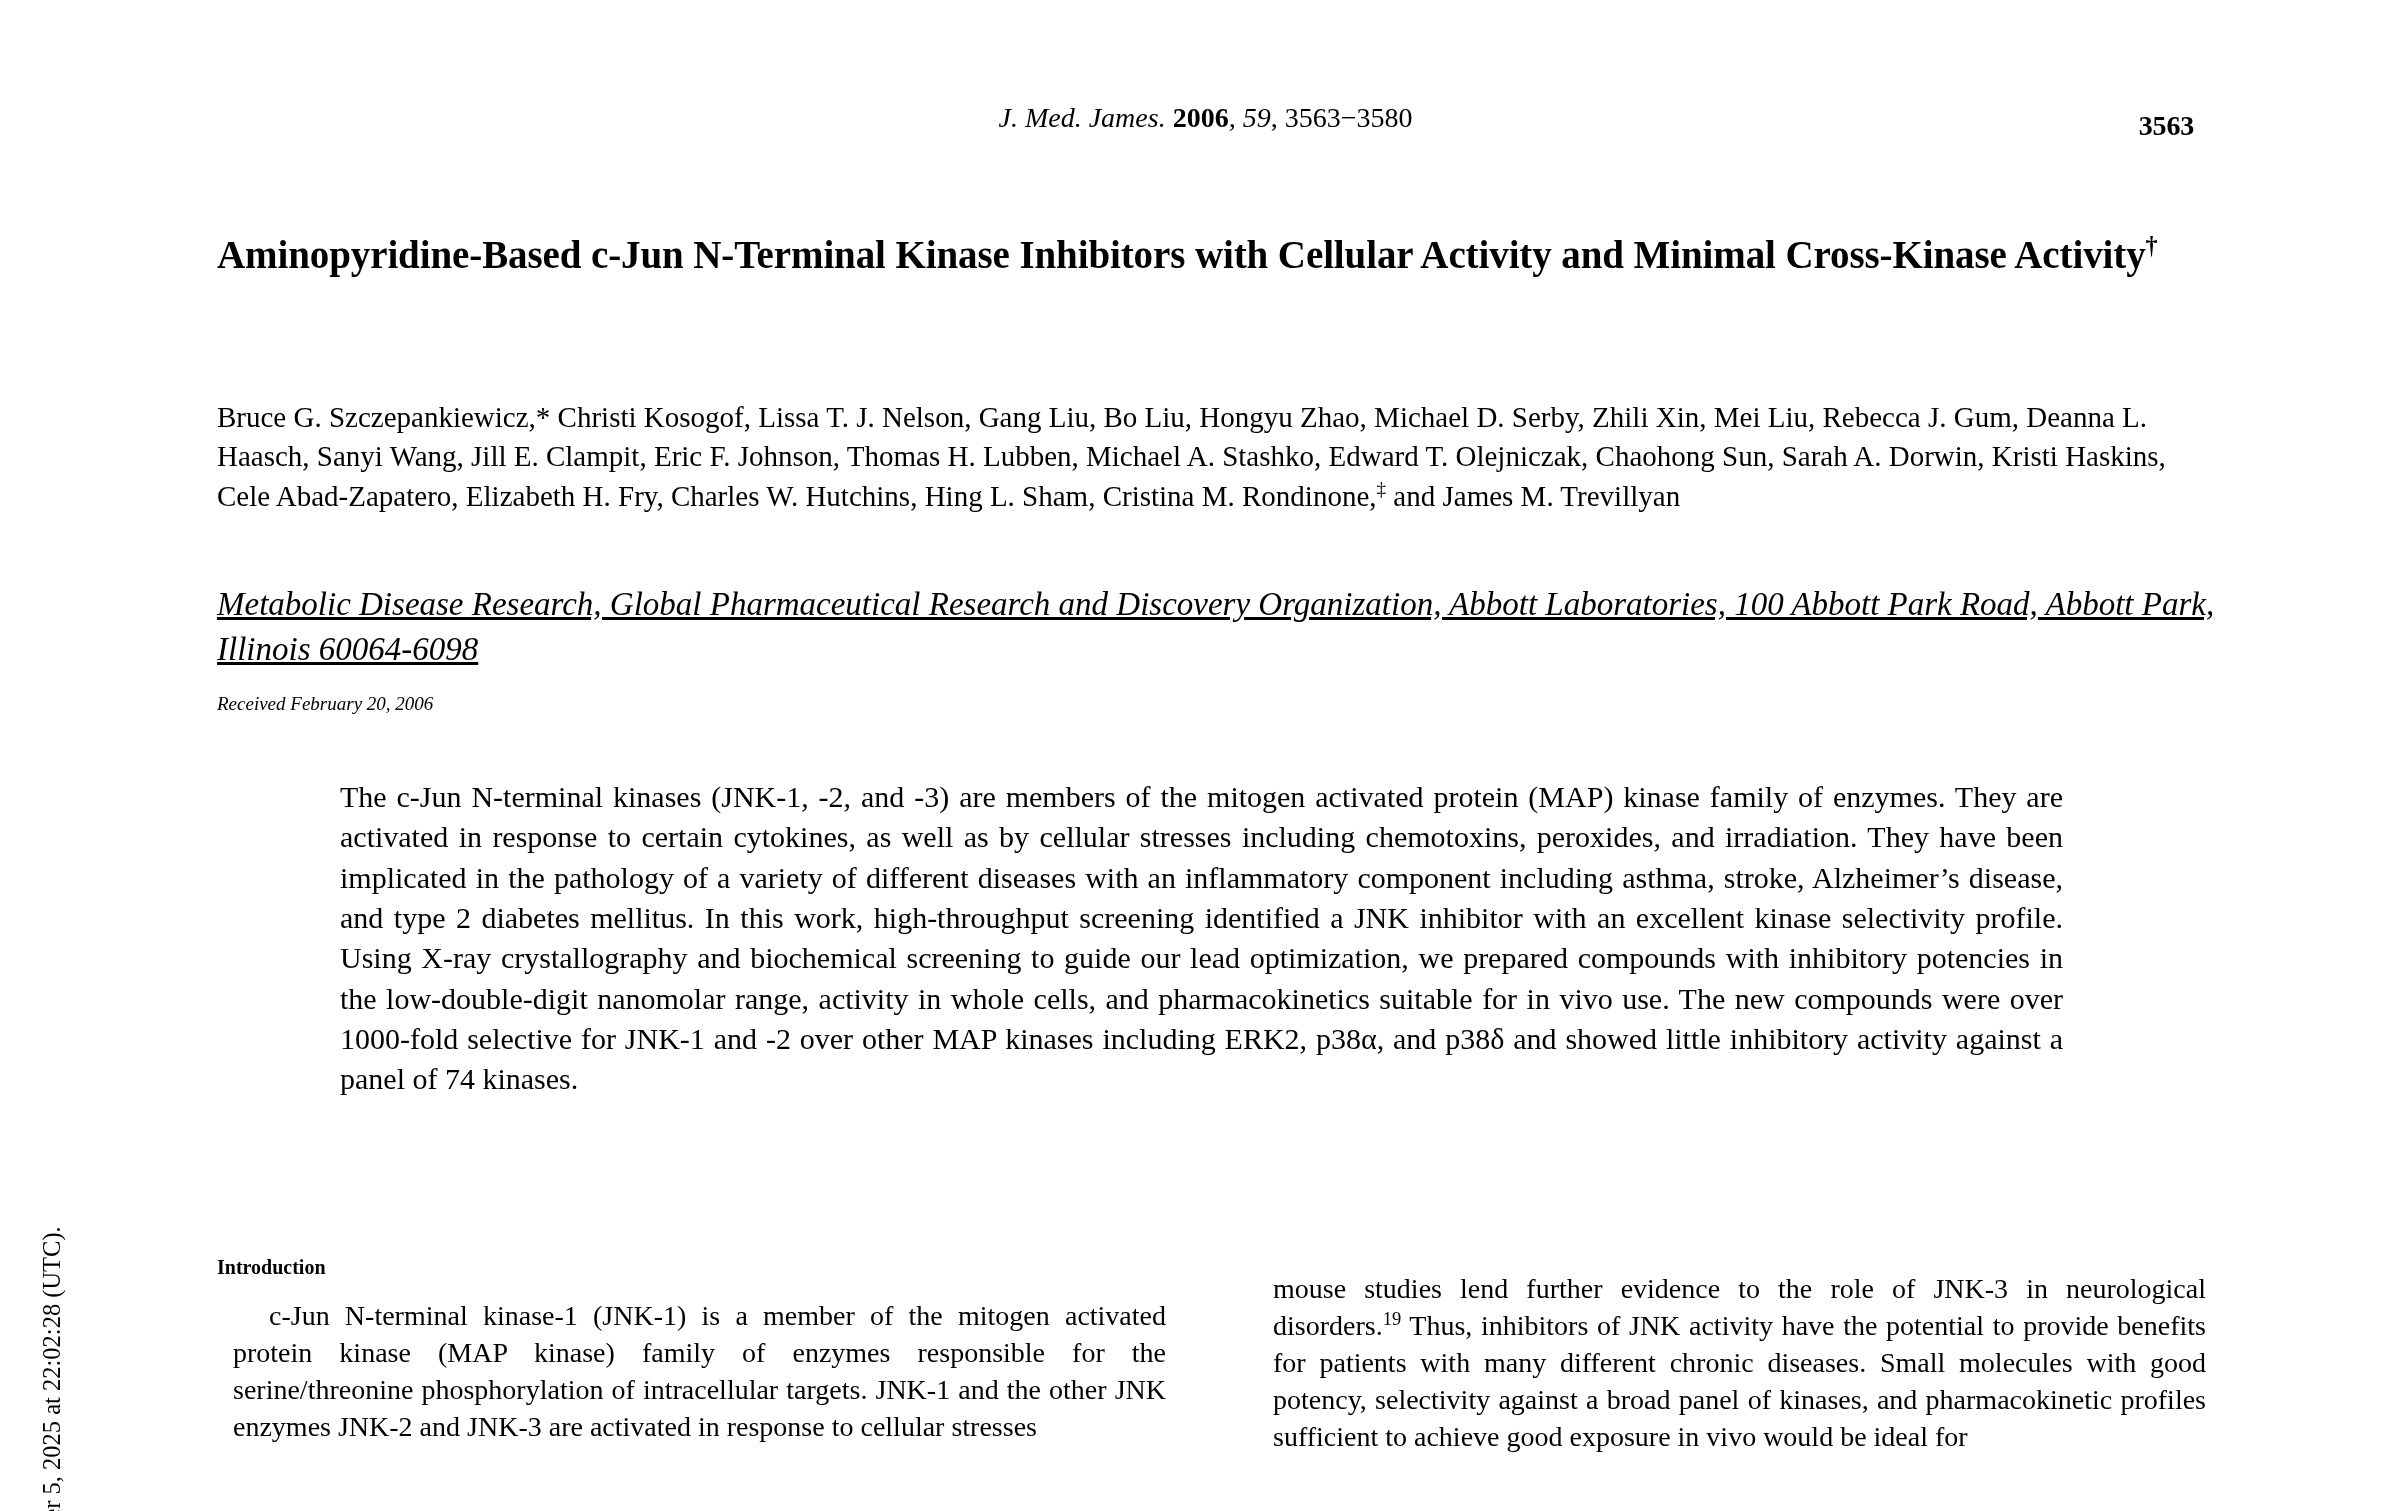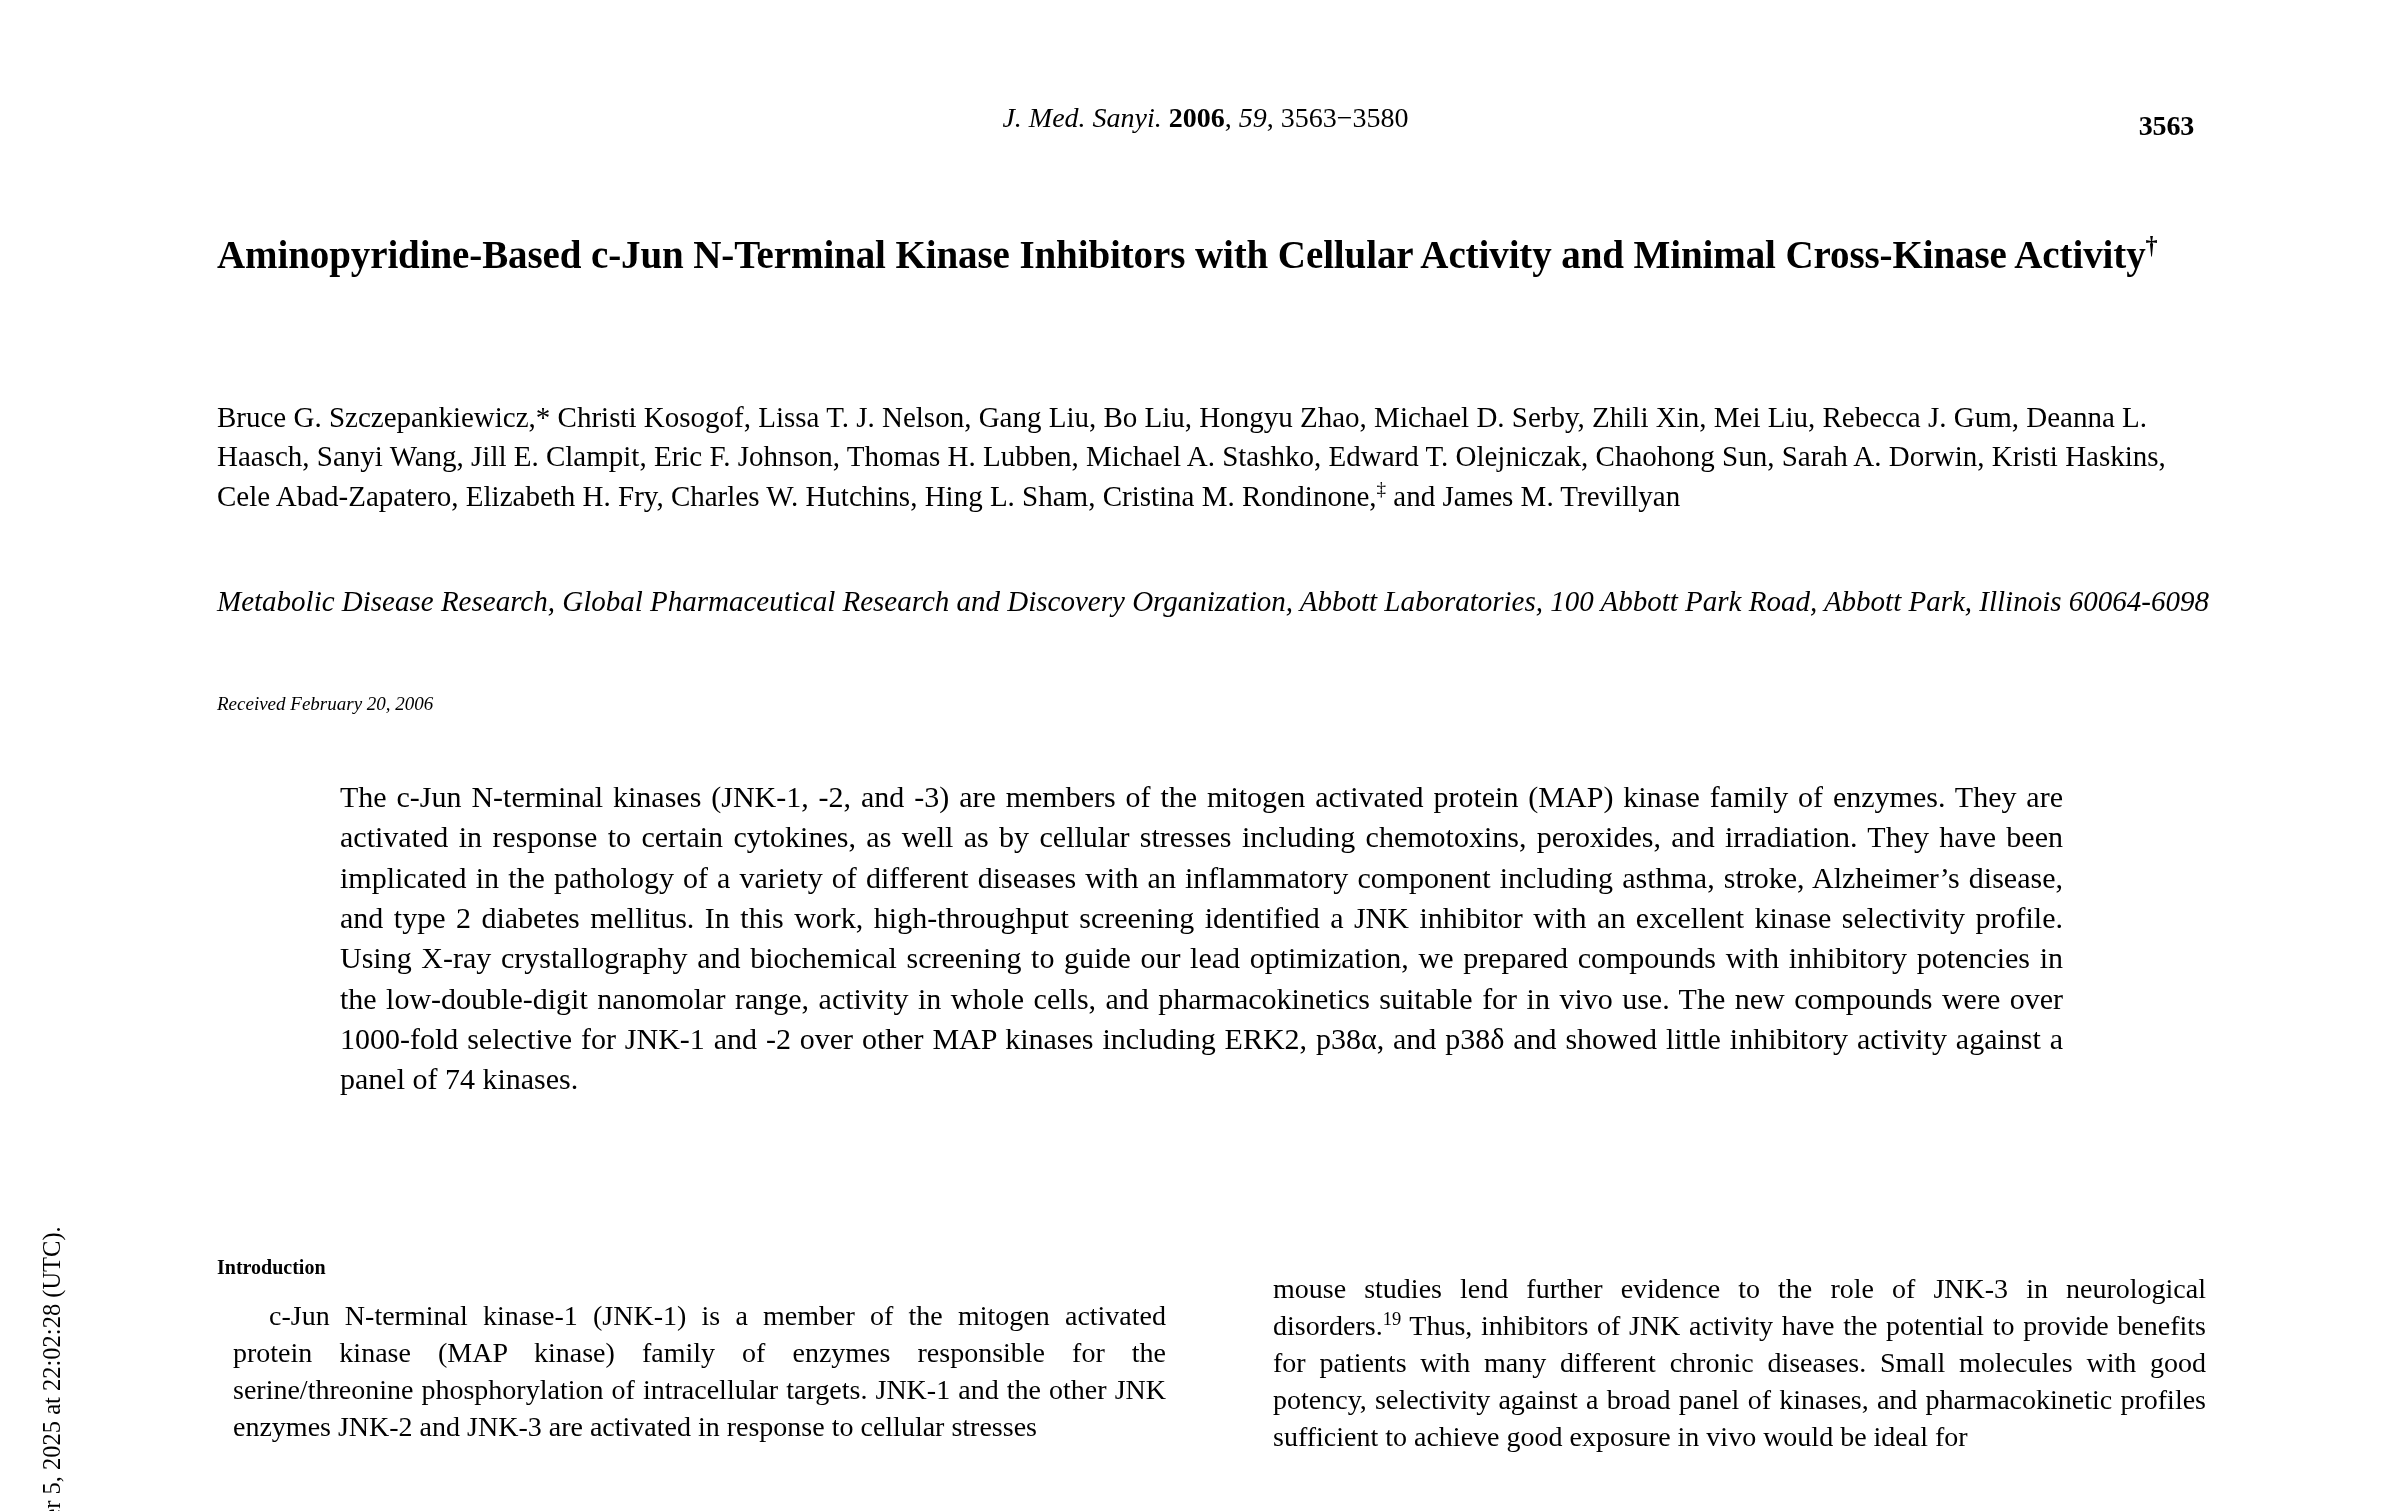--- a/index.html
+++ b/index.html
@@ -87,23 +87,24 @@
     vertical-align: super;
     line-height: 0;
   }
 
   
   .affiliation {
     position: absolute;
     left: 217px;
     top: 582px;
     width: 2006px;
-    font-size: 29px;
+    font-size: 33px;
     font-style: italic;
     line-height: 1.36;
+    text-decoration: underline;
   }
 
   
   .received {
     position: absolute;
     left: 217px;
     top: 693px;
     font-size: 19px;
     font-style: italic;
   }
@@ -201,21 +202,21 @@
 <div class="page">
 
   <div class="margin-stamp">
     <div class="rot-wrap">
       <div class="rot-line stamp-line-1">vember 5, 2025 at 22:02:28 (UTC).</div>
       <div class="rot-line stamp-line-2">on how to legitimately share published articles.</div>
     </div>
   </div>
 
   <div class="running-head">
-    <span class="journal-cite"><span>J. Med. Sanyi.</span><span>&nbsp;</span><span class="vol-year">2006</span><span class="pages">, </span><span class="vol-num">59</span><span class="pages">, 3563−3580</span></span>
+    <span class="journal-cite"><span>J. Med. James.</span><span>&nbsp;</span><span class="vol-year">2006</span><span class="pages">, </span><span class="vol-num">59</span><span class="pages">, 3563−3580</span></span>
     <span class="page-number">3563</span>
   </div>
 
   <h1 class="article-title"><span>Aminopyridine-Based c-Jun N-Terminal Kinase Inhibitors with Cellular Activity and Minimal</span> <span>Cross-Kinase Activity</span><sup>†</sup></h1>
 
   <div class="authors"><span>Bruce G. Szczepankiewicz,* Christi Kosogof, Lissa T. J. Nelson, Gang Liu, Bo Liu, Hongyu Zhao, Michael D. Serby, Zhili Xin, Mei Liu, Rebecca J. Gum, Deanna L. Haasch, Sanyi Wang, Jill E. Clampit, Eric F. Johnson, Thomas H. Lubben, Michael A. Stashko, Edward T. Olejniczak, Chaohong Sun, Sarah A. Dorwin, Kristi Haskins, Cele Abad-Zapatero, Elizabeth H. Fry, Charles W. Hutchins, Hing L. Sham, Cristina M. Rondinone,</span><sup>‡</sup><span> and James M. Trevillyan</span></div>
 
   <div class="affiliation">Metabolic Disease Research, Global Pharmaceutical Research and Discovery Organization, Abbott Laboratories, 100 Abbott Park Road, Abbott Park, Illinois 60064-6098</div>
 
   <div class="received">Received February 20, 2006</div>

